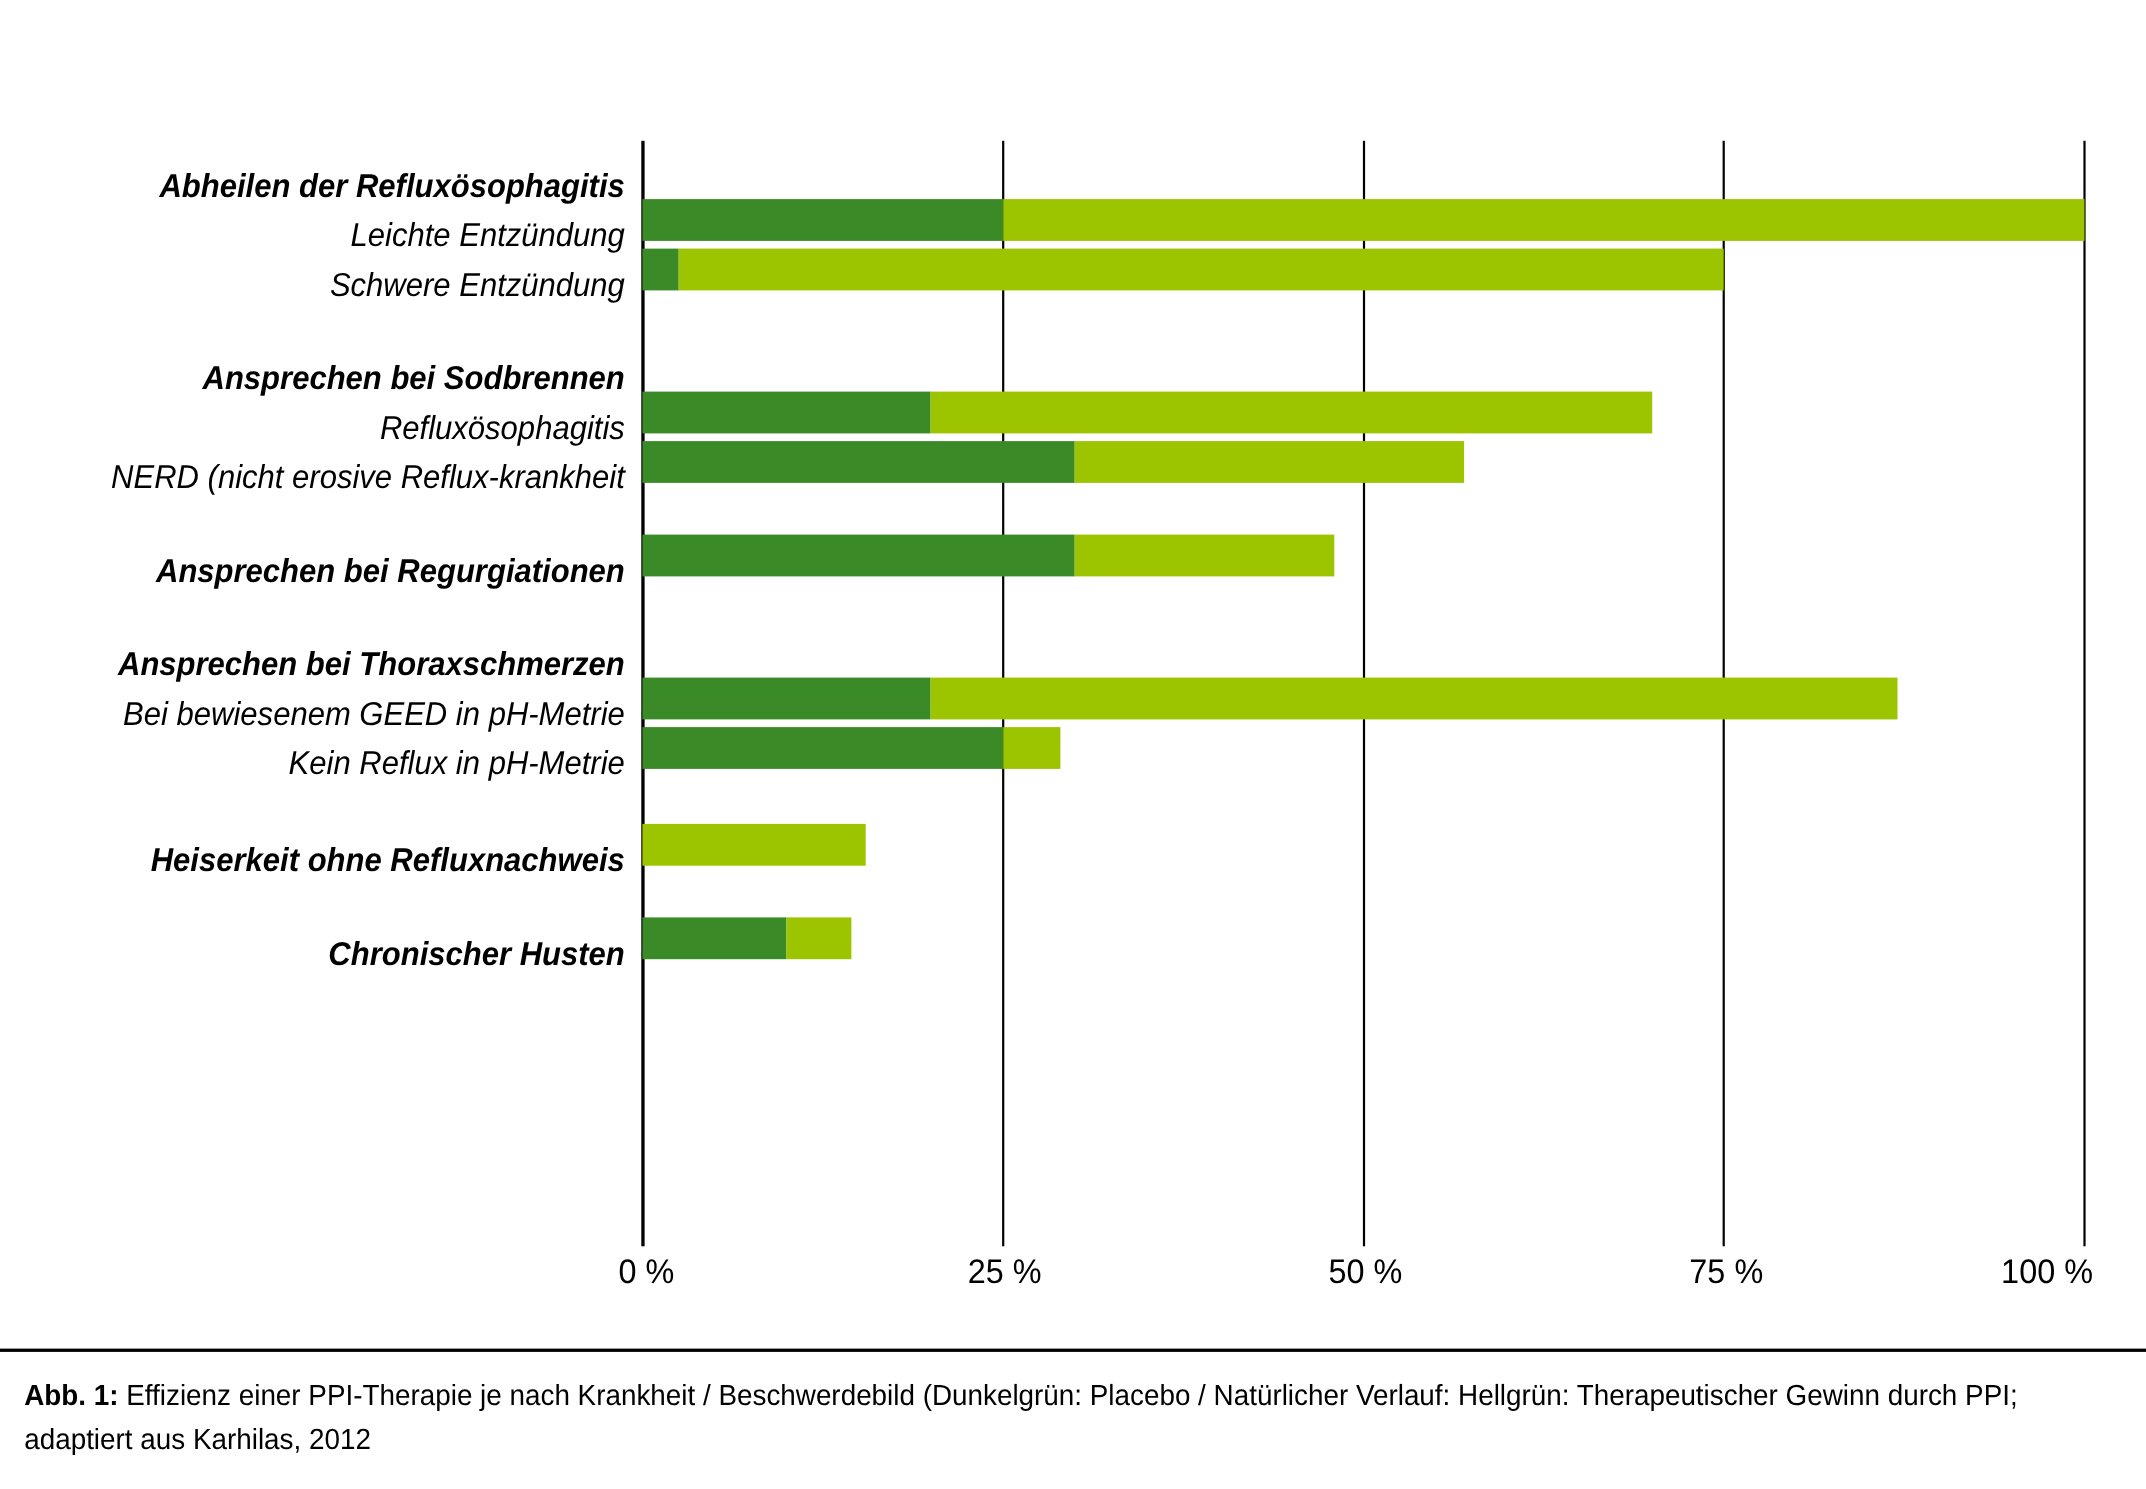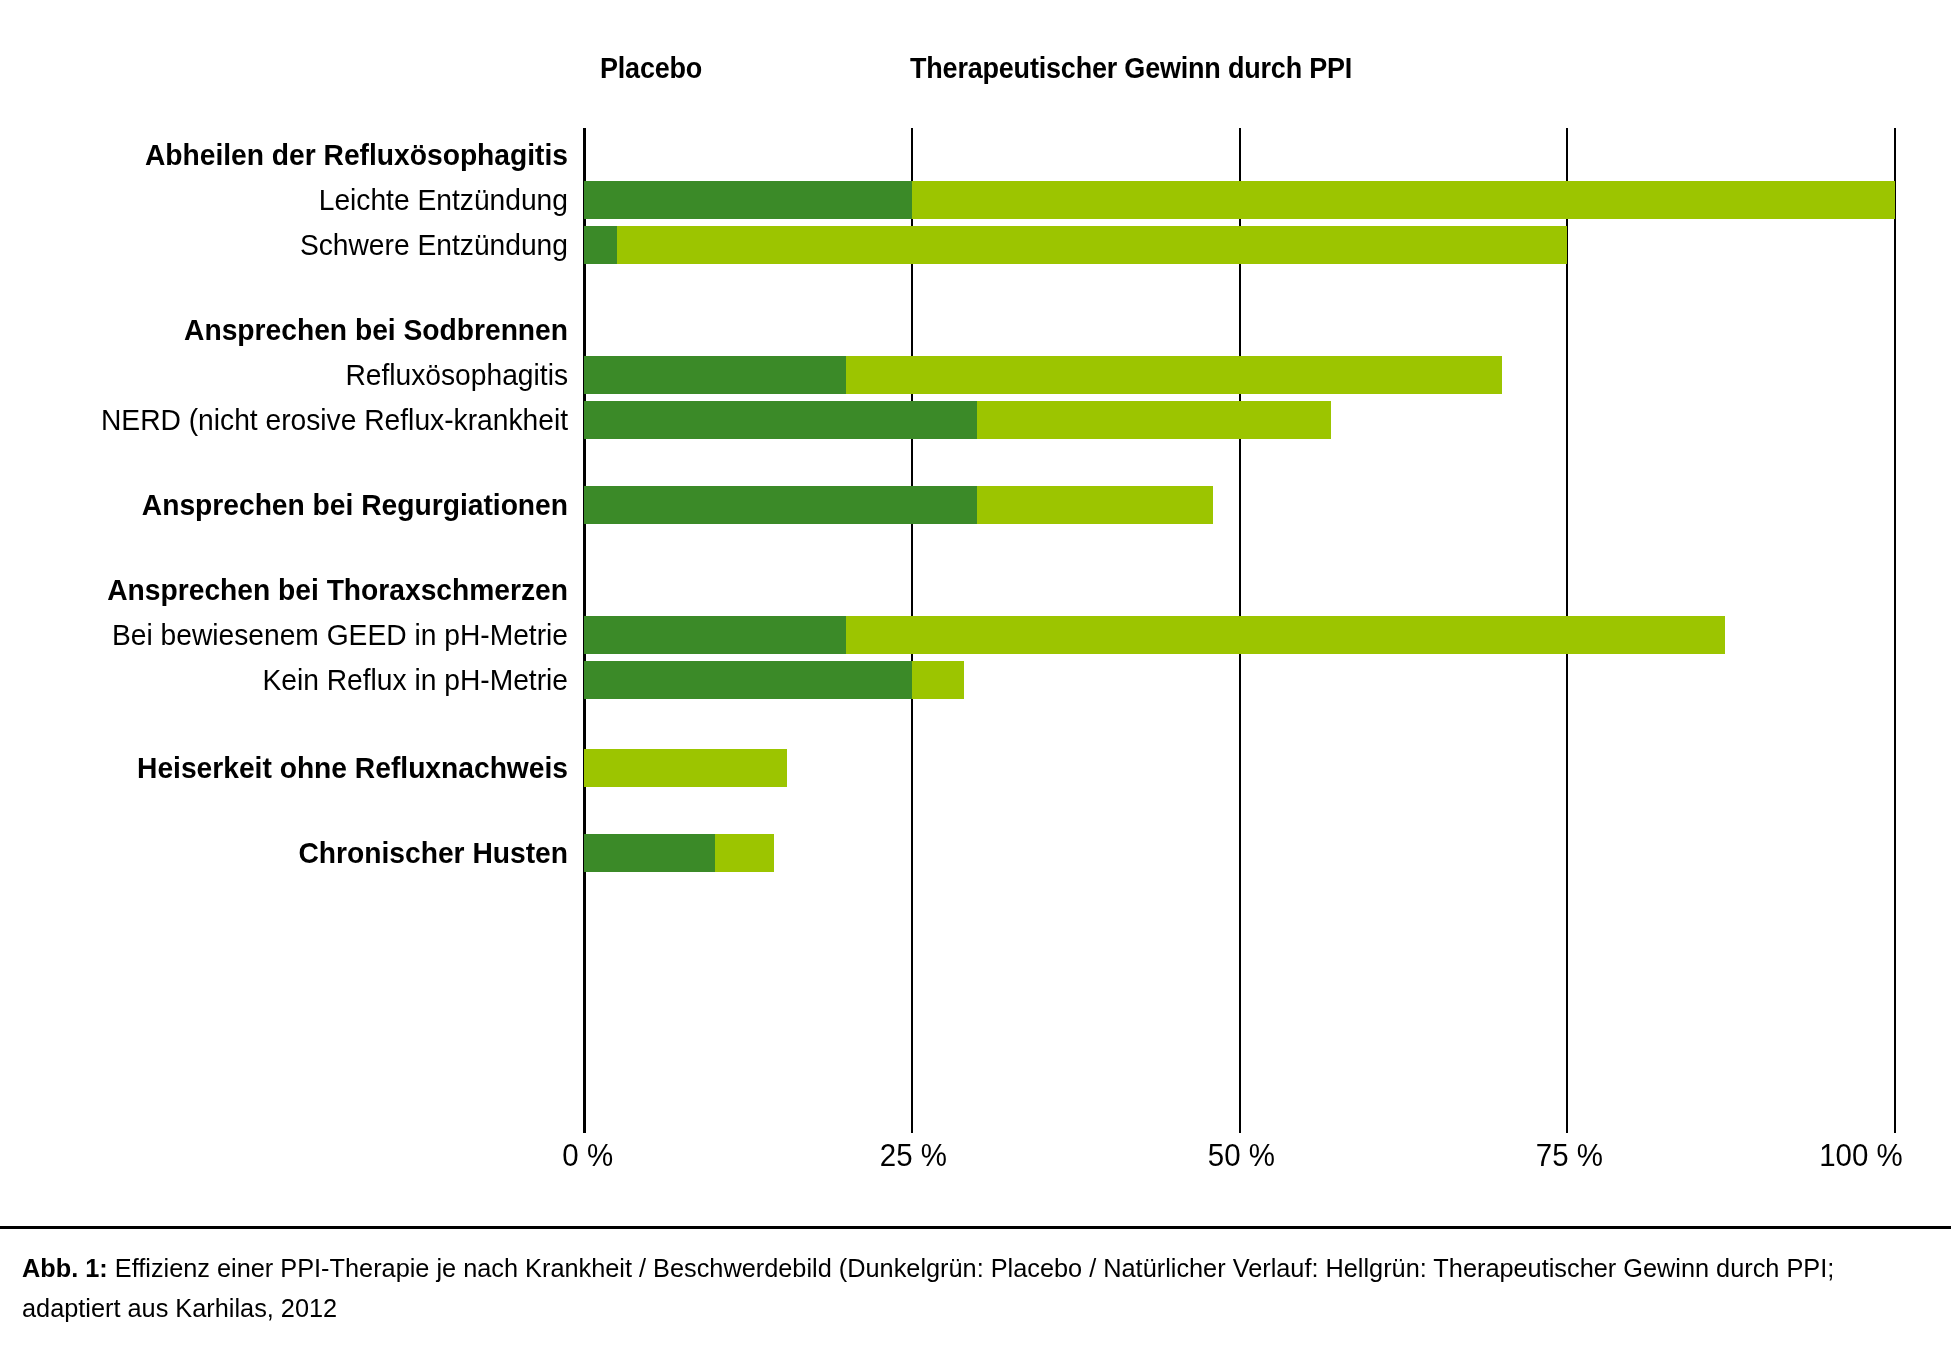--- a/index.html
+++ b/index.html
@@ -60,23 +60,24 @@
     top: 0;
     width: 2px;
     height: 1005px;
     background: #000000;
   }
   .gridline.axis0 { width: 3px; }
 
   
   #labels {
     position: absolute;
-    left: 0; top: 0;
+    left: 0; top: 15px;
     width: 568px;
     height: 1005px;
+    font-style: italic;
   }
   .row-label {
     position: absolute;
     right: 0;
     width: 568px;
     text-align: right;
     white-space: nowrap;
     font-size: 30px;
     line-height: 30px;
     font-family: "Liberation Sans", sans-serif;
@@ -143,24 +144,20 @@
     transform: scaleX(0.955);
     transform-origin: left top;
   }
   #caption b { font-weight: bold; }
 </style>
 </head>
 <body>
 
 <div id="figure">
 
-  <div id="legend">
-    <span class="legend-entry" id="legend-placebo">Placebo</span>
-    <span class="legend-entry" id="legend-gain">Therapeutischer Gewinn durch PPI</span>
-  </div>
 
   <div id="plot">
     <div id="gridlines">
         <div class="gridline axis0" style="left: 583px;"></div>
         <div class="gridline" style="left: 910.75px;"></div>
         <div class="gridline" style="left: 1238.5px;"></div>
         <div class="gridline" style="left: 1566.25px;"></div>
         <div class="gridline" style="left: 1894px;"></div>
       </div>
     <div id="labels">

